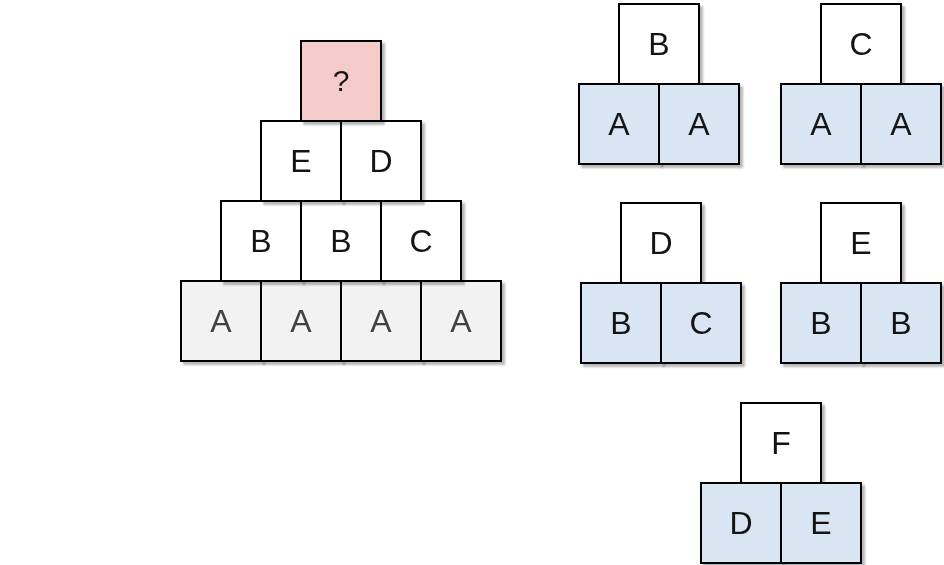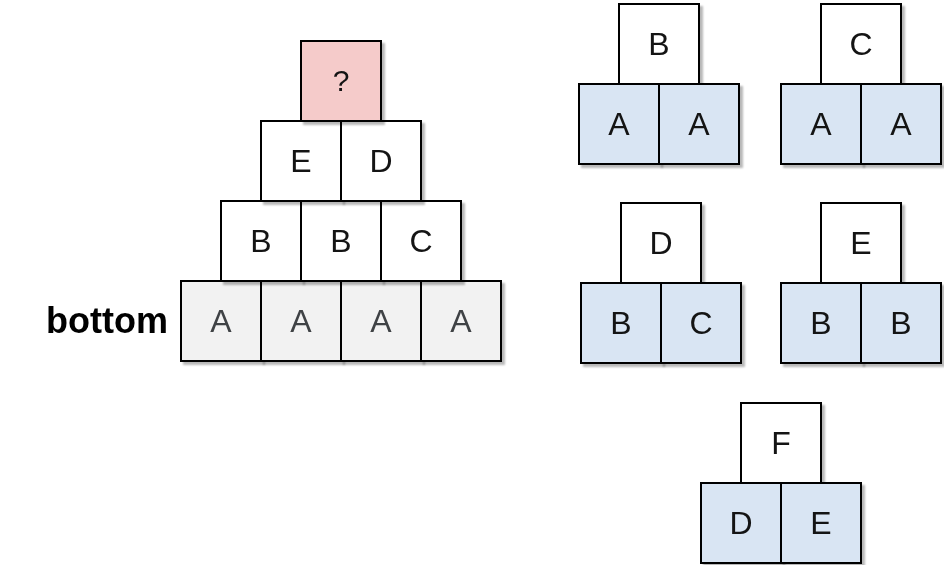--- a/index.html
+++ b/index.html
@@ -61,21 +61,20 @@
   }
   .rule-group .top { left: 40px; top: 0;    z-index: 1; }
   .rule-group .b1  { left: 0;    top: 80px; z-index: 2; }
   .rule-group .b2  { left: 80px; top: 80px; z-index: 2; }
 </style>
 </head>
 <body>
 
 <div class="canvas">
 
-  <div class="row-label">bottom</div>
 
   <div class="block pink" style="left:300px;top:40px;z-index:14">?</div>
 
   <div class="block" style="left:260px;top:120px;z-index:13">E</div>
   <div class="block" style="left:340px;top:120px;z-index:13">D</div>
 
   <div class="block" style="left:220px;top:200px;z-index:12">B</div>
   <div class="block" style="left:300px;top:200px;z-index:12">B</div>
   <div class="block" style="left:380px;top:200px;z-index:12">C</div>
 

